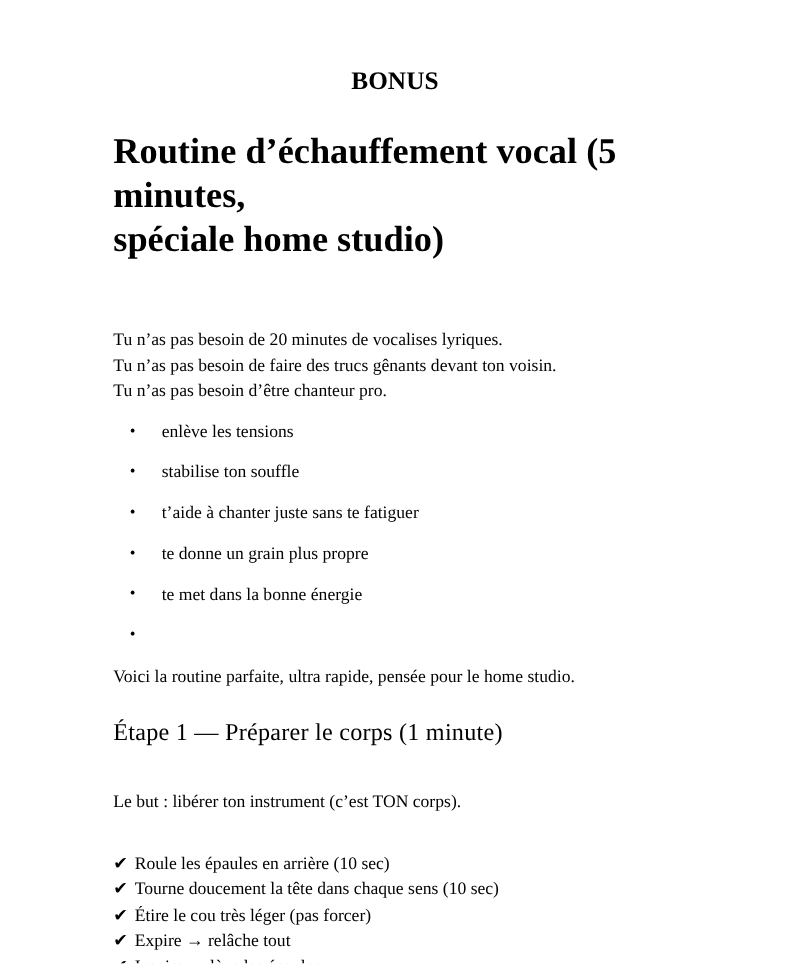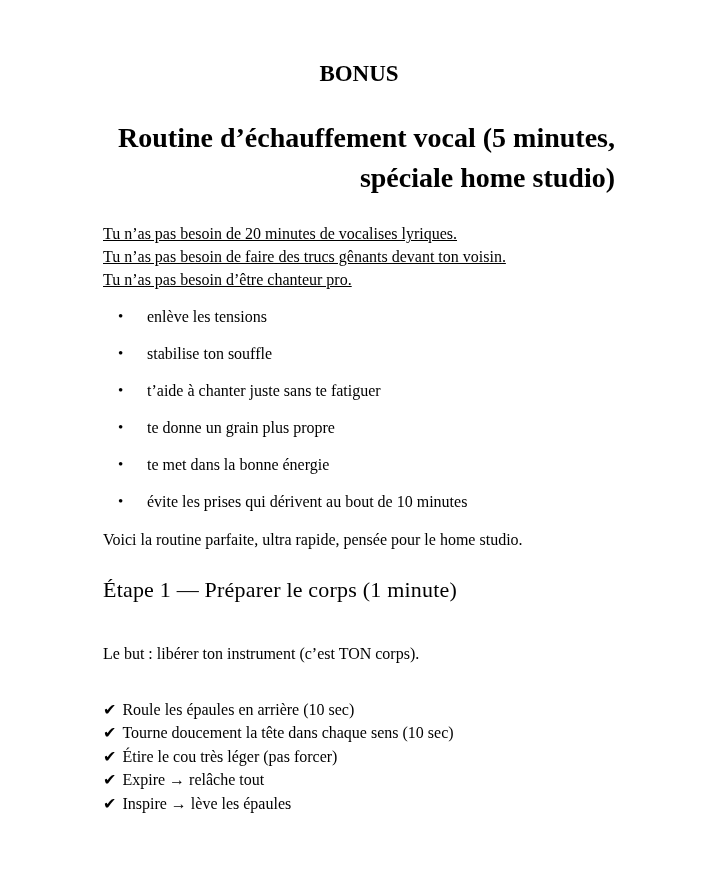--- a/index.html
+++ b/index.html
@@ -22,29 +22,28 @@
   }
   .kicker {
     margin-top: 60px;
     text-align: center;
     font-weight: bold;
     font-size: 23px;
     line-height: 28px;
   }
   .doc-title {
     margin-top: 30px;
-    text-align: right;
+    text-align: left;
     font-weight: bold;
-    font-size: 28px;
+    font-size: 33px;
     line-height: 40px;
   }
   .intro {
-    margin-top: 24px;
+    margin-top: 60px;
     line-height: 23px;
-    text-decoration: underline;
   }
   .need {
     margin-top: 16px;
     line-height: 23px;
   }
   .need strong { font-weight: bold; }
   .bullets {
     margin-top: 14px;
   }
   .bullet-item {
@@ -120,21 +119,20 @@
     <div class="bullet-item">
       <span class="bullet-glyph">•</span>
       <span>te donne un grain plus propre</span>
     </div>
     <div class="bullet-item">
       <span class="bullet-glyph">•</span>
       <span>te met dans la bonne énergie</span>
     </div>
     <div class="bullet-item">
       <span class="bullet-glyph">•</span>
-      <span>évite les prises qui dérivent au bout de 10 minutes</span>
     </div>
   </div>
 
   <div class="outro">Voici la routine parfaite, ultra rapide, pensée pour le home studio.</div>
 
   <div class="step-heading">Étape 1 — Préparer le corps (1 minute)</div>
 
   <div class="goal">Le but : libérer ton instrument (c’est TON corps).</div>
 
   <div class="checklist">

